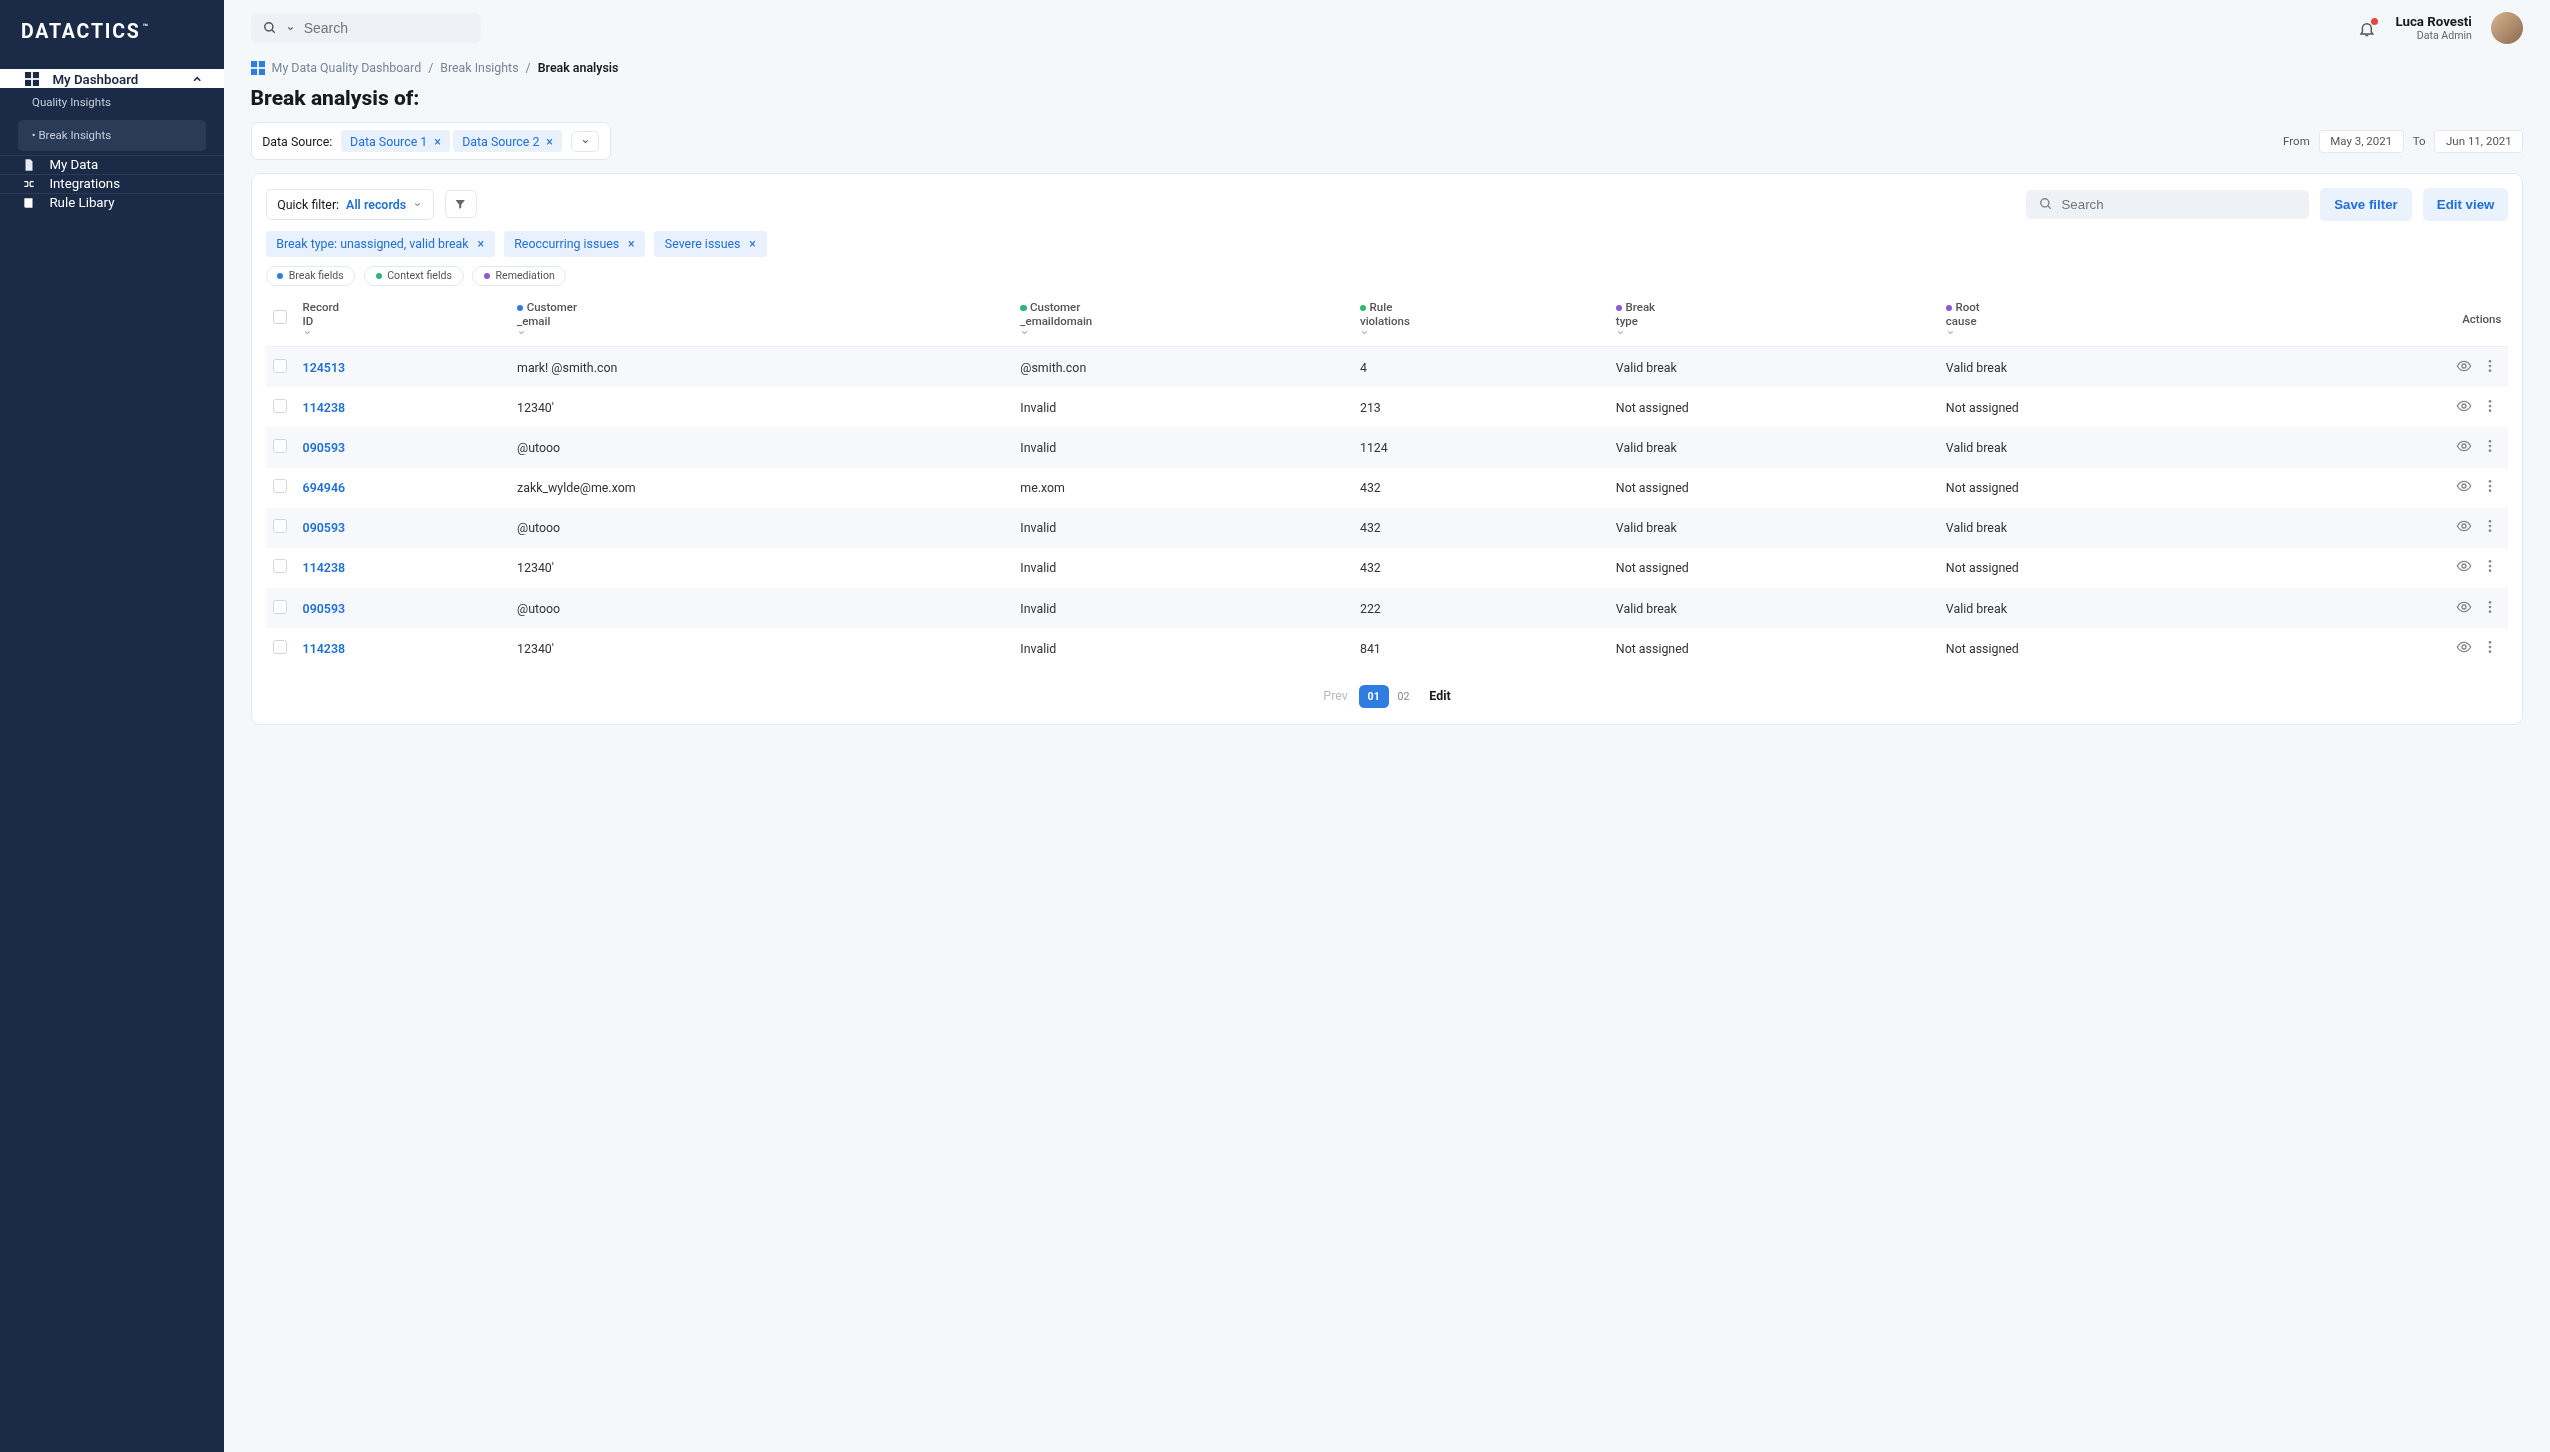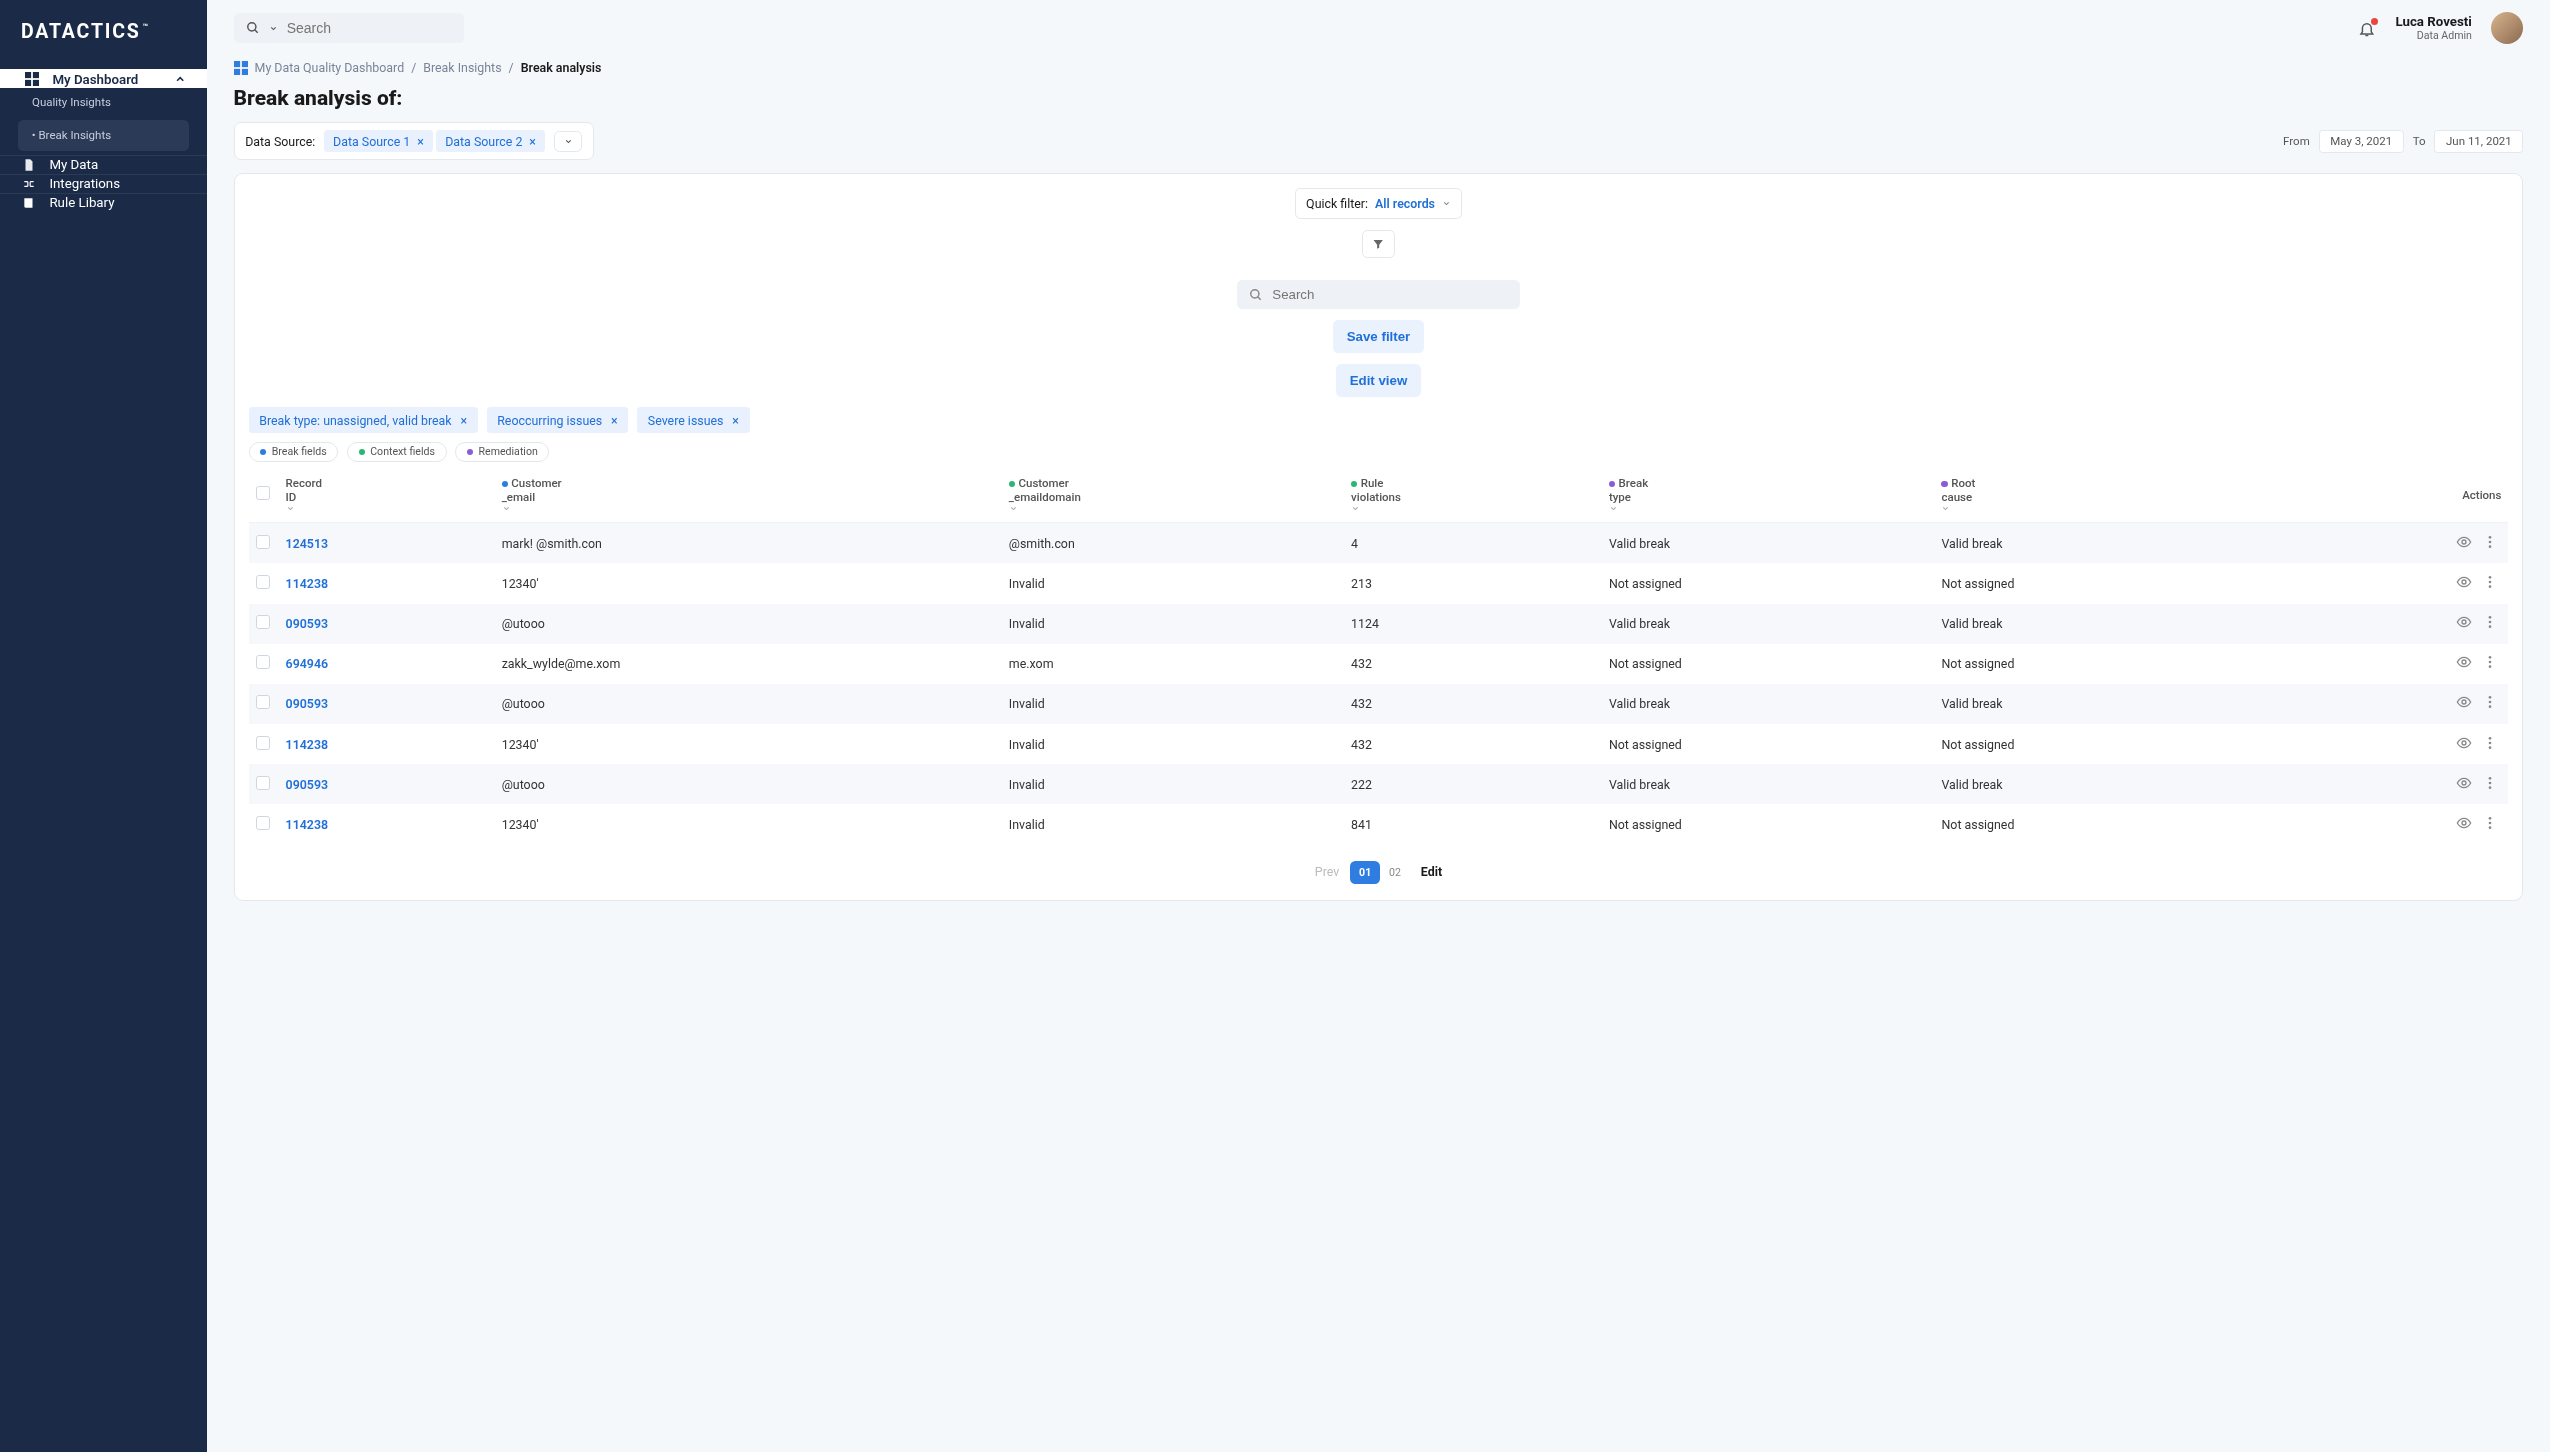--- a/index.html
+++ b/index.html
@@ -1,20 +1,20 @@
 <!DOCTYPE html>
 <html style="font-size:14px"><head>
 <meta charset="utf-8">
 <style>
 * { box-sizing: border-box; margin: 0; padding: 0; }
 body { font-family: -apple-system, BlinkMacSystemFont, "Segoe UI", Roboto, sans-serif; background: #f5f8fb; color: #1a1a1a; }
 .app { display: flex; height: 100vh; width: 100vw; }
 
 
-.sidebar { width: 207px; background: #1b2a47; color: #fff; display: flex; flex-direction: column; padding-top: 0; }
+.sidebar { width: 224px; background: #1b2a47; color: #fff; display: flex; flex-direction: column; padding-top: 0; }
 .logo { padding: 19.5px 21px 26.6px; font-size: 19.5px; font-weight: 700; letter-spacing: 1.8px; }
 .logo sup { font-size: 8.9px; letter-spacing: 0; margin-left: 1.8px; }
 .nav-item { display: flex; align-items: center; padding: 1px 21px; font-size: 13.3px; cursor: pointer; gap: 12.4px; border-top: 0.9px solid rgba(255,255,255,0.08); }
 .nav-item.active { background: #fff; color: #1b2a47; font-weight: 600; border-radius: 0 0 0 0; border-left: 3.5px solid #fff; margin-left: 0; }
 .nav-item .chev { margin-left: auto; }
 .nav-sub { padding: 7px 0 7px 32px; font-size: 11.5px; color: #c6cddb; cursor: pointer; }
 .nav-sub.selected { background: #2a3a57; border-radius: 5.3px; margin: 3.5px 17.7px 3.5px 17.7px; padding: 8.9px 14px; }
 .nav-sub.selected::before { content: "• "; }
 .icon { display: inline-flex; width: 16px; height: 16px; align-items: center; justify-content: center; }
 
@@ -42,21 +42,21 @@
 .ds-box { background: #fff; border: 0.9px solid #e3e8ef; border-radius: 7px; display: flex; align-items: center; padding: 7px 10.6px; gap: 8.9px; }
 .ds-label { font-size: 12.4px; }
 .chip { background: #e8f1fd; color: #2170d8; border-radius: 3.5px; padding: 3.5px 8.9px; font-size: 12.4px; display: inline-flex; align-items: center; gap: 7px; }
 .chip .x { cursor: pointer; font-size: 12.4px; }
 .ds-caret { border: 0.9px solid #e3e8ef; border-radius: 5.3px; padding: 5.3px 8.9px; background: #fff; cursor: pointer; }
 .date-range { margin-left: auto; display: flex; align-items: center; gap: 8.9px; font-size: 11.5px; color: #555; text-align: right; }
 .date-box { background: #fff; border: 0.9px solid #e3e8ef; border-radius: 3.5px; padding: 3.5px 10.6px; font-size: 11.5px; }
 
 
 .card { margin: 0 26.6px 21px; background: #fff; border: 0.9px solid #e3e8ef; border-radius: 8.9px; padding: 14px 14px 21px; }
-.card-top { display: flex; align-items: center; gap: 11px; margin-bottom: 10.6px; flex-direction: column; }
+.card-top { display: flex; align-items: center; gap: 11px; margin-bottom: 10.6px; }
 .qf { border: 0.9px solid #e3e8ef; border-radius: 5.3px; padding: 7px 10.6px; display: flex; align-items: center; gap: 7px; font-size: 12.4px; }
 .qf .val { color: #2170d8; font-weight: 600; }
 .filter-btn { border: 0.9px solid #e3e8ef; border-radius: 5.3px; padding: 7px 8.9px; background: #fff; cursor: pointer; }
 .card-top .spacer { flex: 1; }
 .search-local { background: #eef1f5; border-radius: 5.3px; display: flex; align-items: center; padding: 7px 12.4px; gap: 8.9px; width: 283px; }
 .search-local input { border: none; background: transparent; font-size: 13.3px; outline: none; flex: 1; }
 .link-btn { background: #eaf2fd; color: #2170d8; border: none; border-radius: 5.3px; padding: 8.9px 14px; font-size: 13.3px; font-weight: 600; cursor: pointer; }
 
 .filter-chips { display: flex; gap: 8.9px; margin-bottom: 8.9px; flex-wrap: wrap; }
 .fchip { background: #e8f1fd; color: #2170d8; border-radius: 3.5px; padding: 5.3px 10.6px; font-size: 12.4px; display: inline-flex; align-items: center; gap: 8.9px; }

